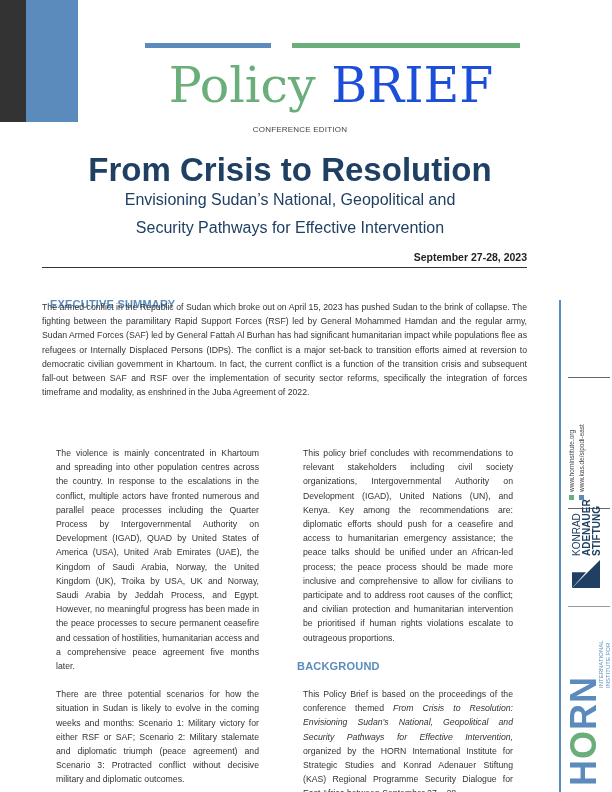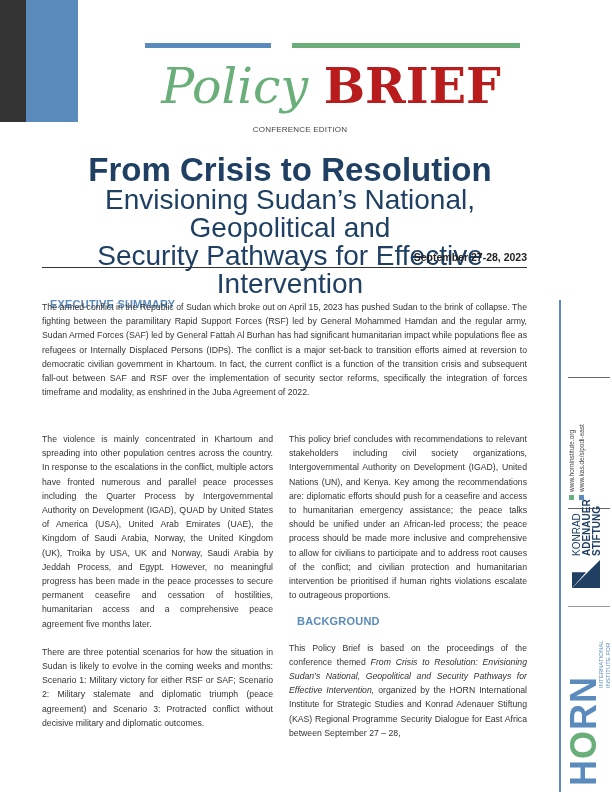--- a/index.html
+++ b/index.html
@@ -3,36 +3,36 @@
 <meta charset="utf-8">
 <style>
   html, body { margin: 0; padding: 0; background: #ffffff; }
   body { width: 612px; height: 792px; position: relative; overflow: hidden; font-family: "Liberation Sans", sans-serif; color: #333333; }
   .abs { position: absolute; }
   .bar-dark { left: 0; top: 0; width: 26px; height: 122px; background: #333333; }
   .bar-blue { left: 26px; top: 0; width: 52px; height: 122px; background: #5b8bbd; }
   .line-blue { left: 145px; top: 43px; width: 126px; height: 5px; background: #5b8bbd; }
   .line-green { left: 292px; top: 43px; width: 228px; height: 5px; background: #6aae7a; }
   .masthead { left: 0; width: 662px; top: 56px; text-align: center; font-family: "DejaVu Serif", serif; font-size: 49px; line-height: 60px; letter-spacing: 0px; }
-  .masthead .policy { color: #6aae7a; font-weight: normal; font-style: italic; }
-  .masthead .brief { color: #b91c1c; font-weight: bold; }
+  .masthead .policy { color: #6aae7a; font-weight: normal; }
+  .masthead .brief { color: #1d4ed8; font-weight: normal; }
   .edition { left: 10px; width: 580px; top: 125px; text-align: center; font-size: 8px; color: #444; letter-spacing: 0.2px; }
   .title { left: 30px; width: 520px; top: 154px; text-align: center; font-size: 33px; font-weight: bold; color: #1f3f63; line-height: 32px; }
-  .subtitle { left: 30px; width: 520px; top: 186px; text-align: center; font-size: 28px; color: #1f3f63; line-height: 28px; }
+  .subtitle { left: 30px; width: 520px; top: 186px; text-align: center; font-size: 16px; color: #1f3f63; line-height: 28px; }
   .date { left: 300px; width: 227px; top: 251px; text-align: right; font-size: 10.5px; color: #222; font-weight: bold; }
   .rule { left: 42px; top: 267px; width: 485px; height: 1px; background: #333; }
   .h-section { font-size: 11px; font-weight: bold; color: #5b8bbd; letter-spacing: 0.2px; padding-left: 8px; }
   .para { font-size: 8.7px; line-height: 14.2px; text-align: justify; color: #333; }
   .exec-h { left: 42px; top: 298px; }
   .exec-p { left: 42px; top: 300px; width: 485px; }
   .col-left { left: 42px; top: 432px; width: 231px; }
   .col-left .p2 { margin-top: 14px; }
   .col-right { left: 289px; top: 432px; width: 238px; }
   .bg-h { margin-top: 12px; margin-bottom: 12px; }
-  .para p { margin: 0; }
+  .para p { margin: 14px; }
   .vline { left: 559px; top: 300px; width: 1.5px; height: 492px; background: #5b8bbd; }
   .side-sep1 { left: 568px; top: 377px; width: 42px; height: 1px; background: #666; }
   .side-sep2 { left: 568px; top: 508px; width: 42px; height: 1px; background: #666; }
   .side-sep3 { left: 568px; top: 606px; width: 42px; height: 1px; background: #999; }
   .vert { transform: rotate(-90deg); transform-origin: left top; white-space: nowrap; }
   .url1 { left: 568px; top: 500px; font-size: 6.5px; color: #444; display: flex; align-items: center; gap: 3px; }
   .url2 { left: 578px; top: 500px; font-size: 6.5px; color: #444; display: flex; align-items: center; gap: 3px; }
   .sq { display: inline-block; width: 5px; height: 5px; }
   .kas-text { left: 572px; top: 595px; font-size: 10px; line-height: 10px; color: #1f3f63; }
   .kas-text .k1 { font-weight: normal; }

